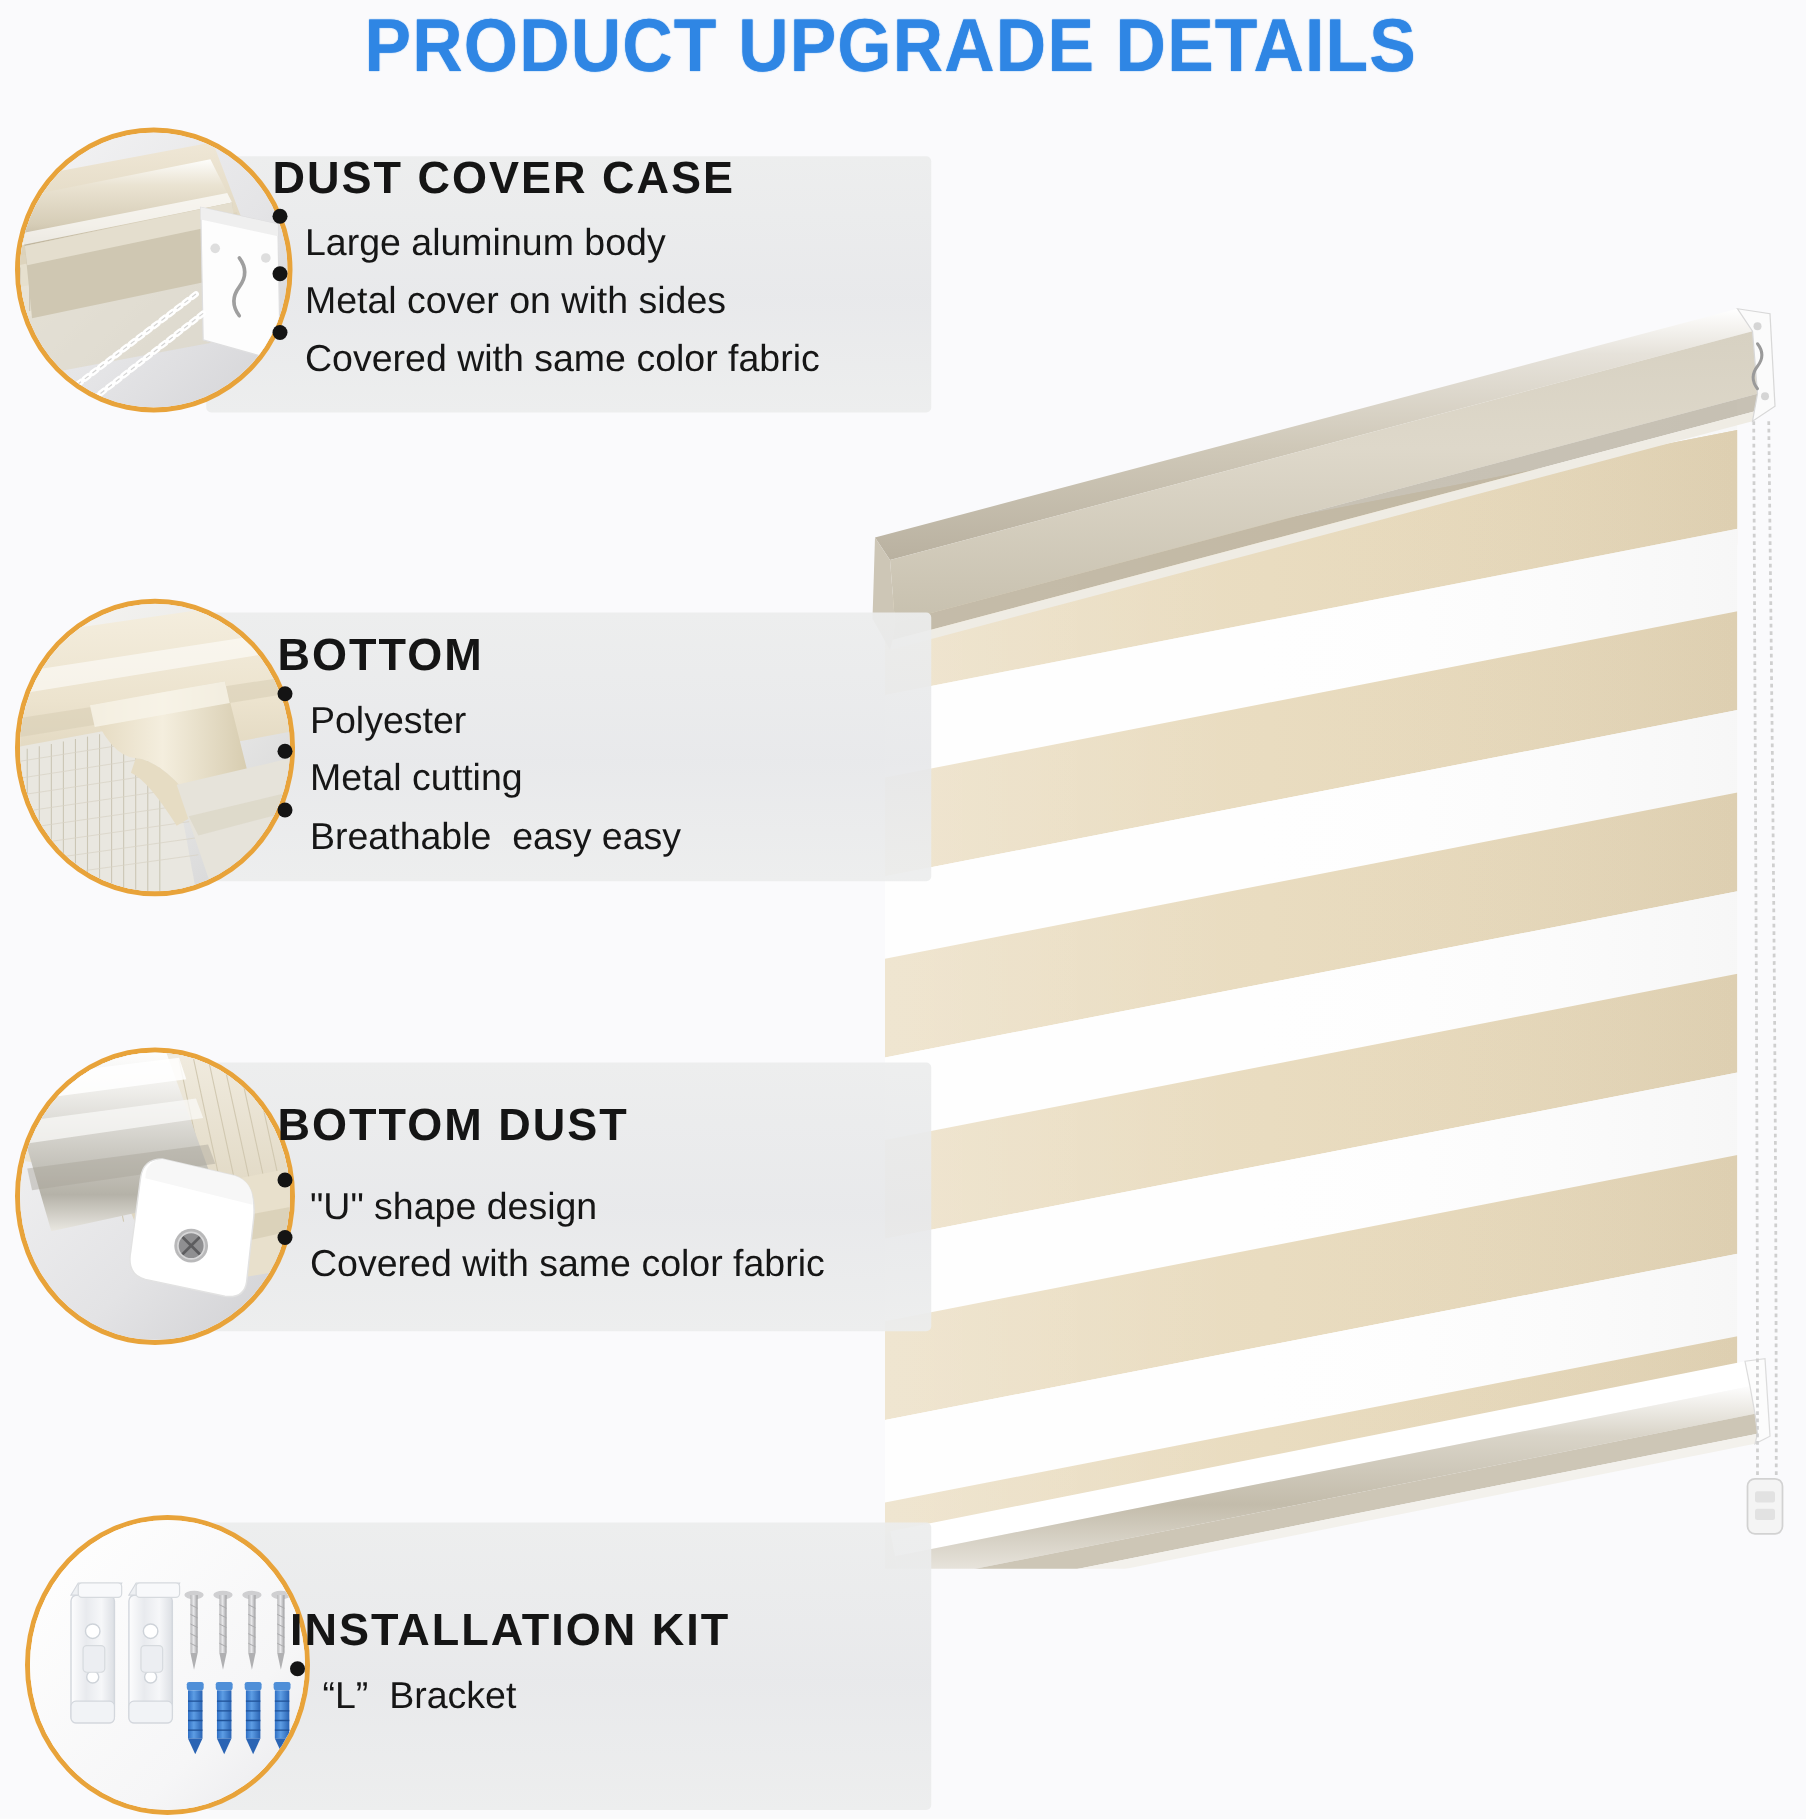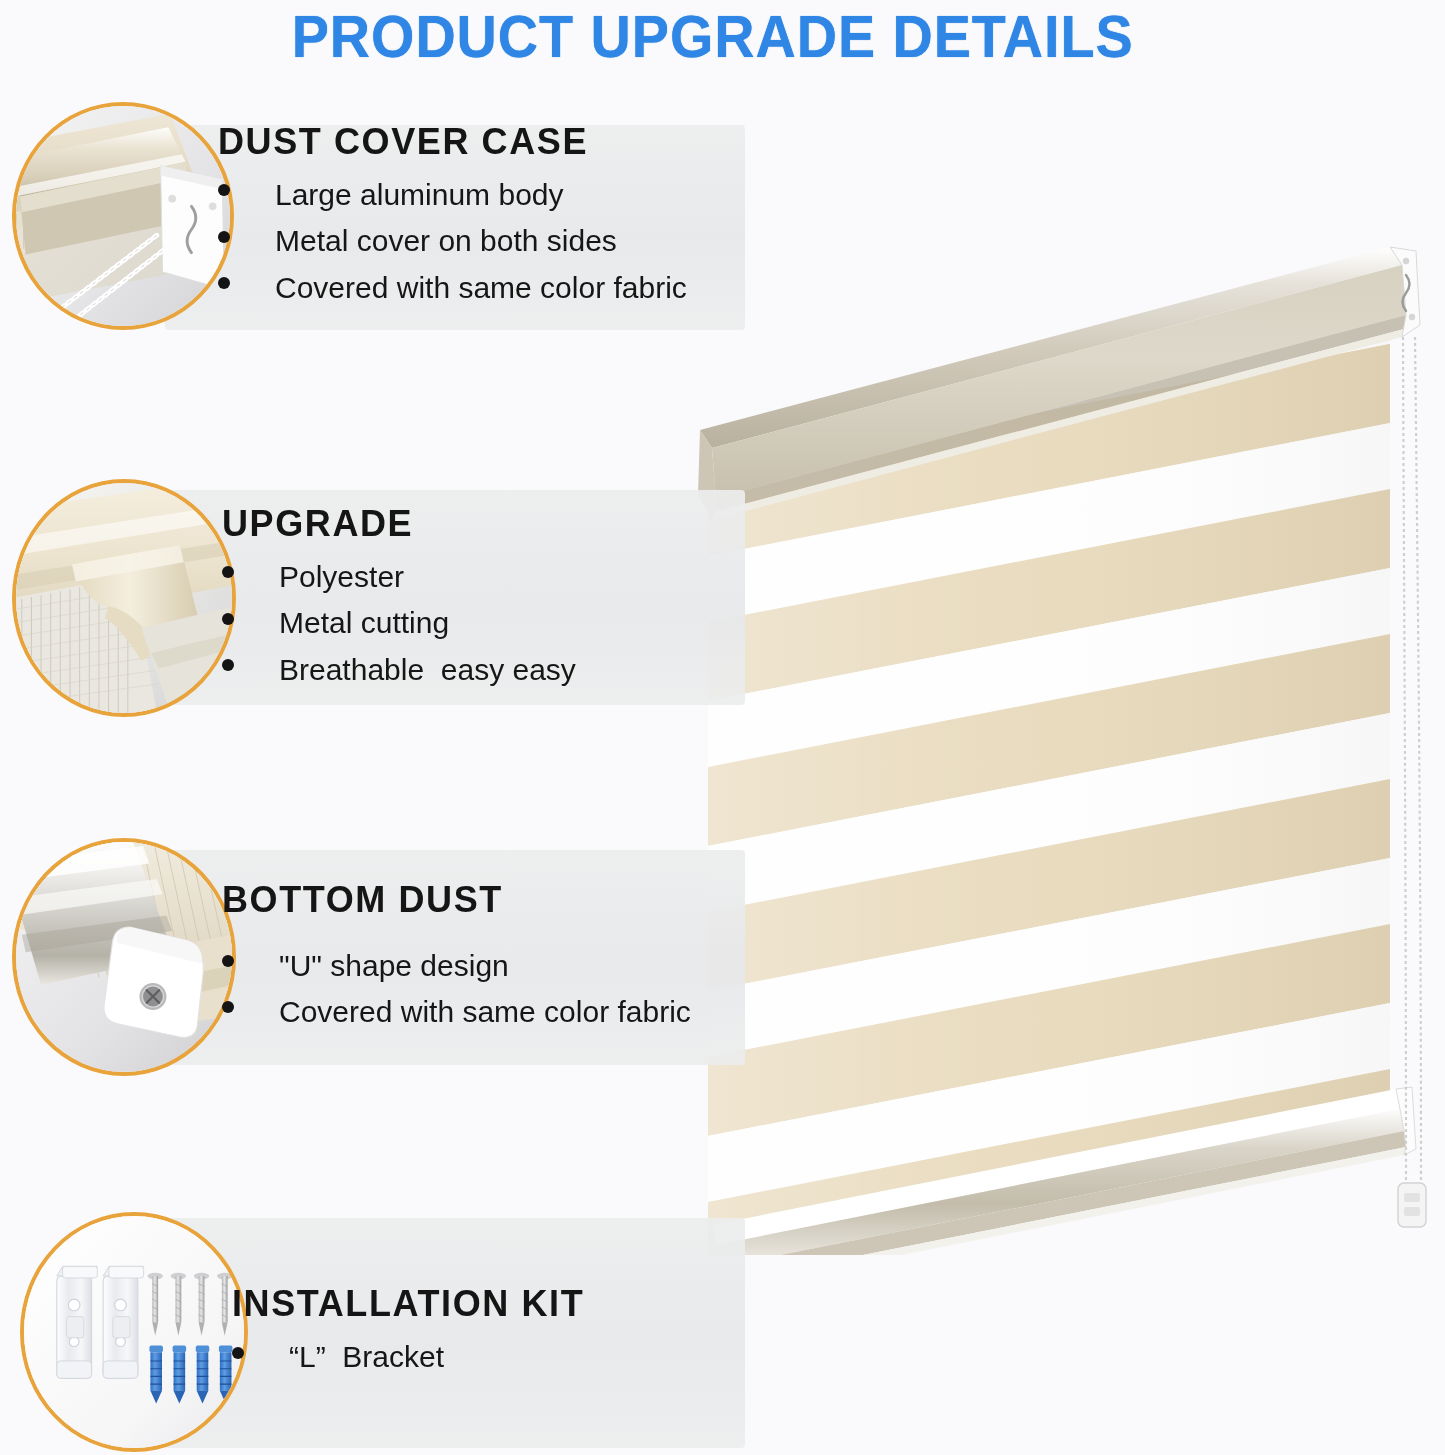--- a/index.html
+++ b/index.html
@@ -69,27 +69,26 @@
     font-size:36px;
     font-weight:bold;
     color:#151515;
     letter-spacing:1.6px;
     margin-bottom:9px;
     font-family:"Liberation Sans", sans-serif;
     white-space:nowrap;
   }
   .bullets{ list-style:none; }
   .bullets li{
-    display:flex; align-items:center;
+    display:flex; align-items:flex-start;
     font-size:30px;
     color:#161616;
     line-height:1.55;
     white-space:pre;
     font-family:"Liberation Sans", sans-serif;
-    gap:31px;
   }
   .bullets li .dot{
     display:inline-block;
     width:12px;height:12px;border-radius:50%;
     background:#141414;
     margin-right:14px;
     flex:0 0 auto;
     position:relative; top:-5px;
   }
 
@@ -295,21 +294,21 @@
       <g stroke="#d4d4d4" stroke-width="1" stroke-dasharray="4 4">
         <line x1="146" y1="134" x2="28" y2="224"></line>
         <line x1="152" y1="150" x2="52" y2="228"></line>
       </g>
     </svg>
   </div>
   <div class="panel-inner" style="margin-left:-40px;">
     <div class="feat-title">DUST COVER CASE</div>
     <ul class="bullets">
       <li><span class="dot"></span><span>Large aluminum body</span></li>
-      <li><span class="dot"></span><span>Metal cover on both sides</span></li>
+      <li><span class="dot"></span><span>Metal cover on with sides</span></li>
       <li><span class="dot"></span><span>Covered with same color fabric</span></li>
     </ul>
   </div>
 </div>
 
 <div class="panel" style="left:165px; top:490px; width:580px; height:215px;"></div>
 <div class="feature" style="left:12px; top:478px; width:740px; height:240px;">
   <div class="bubble" style="width:224px;height:238px;">
     <svg class="bub-svg" viewBox="0 0 224 238" xmlns="http://www.w3.org/2000/svg">
       <defs>
@@ -364,21 +363,21 @@
 
       <path d="M58,84 L170,64 L192,152 L150,172 Q120,130 96,128 Q74,126 58,84 Z" fill="url(#f_fold)"></path>
       <path d="M96,128 Q120,130 150,172 L130,184 Q106,146 92,140 Z" fill="#e6dcc3"></path>
       <path d="M58,84 L170,64 L174,82 L62,102 Z" fill="#f8f4e9" opacity="0.8"></path>
 
       <polygon points="130,150 224,128 224,238 160,238" fill="#e6e3da"></polygon>
       <polygon points="140,176 224,156 224,172 148,192" fill="#d9d3c2" opacity="0.6"></polygon>
     </svg>
   </div>
   <div class="panel-inner" style="margin-left:-38px;">
-    <div class="feat-title">UPGRADE</div>
+    <div class="feat-title">BOTTOM</div>
     <ul class="bullets">
       <li><span class="dot"></span><span>Polyester</span></li>
       <li><span class="dot"></span><span>Metal cutting</span></li>
       <li><span class="dot"></span><span>Breathable  easy easy</span></li>
     </ul>
   </div>
 </div>
 
 <div class="panel" style="left:165px; top:850px; width:580px; height:215px;"></div>
 <div class="feature" style="left:12px; top:838px; width:740px; height:238px;">

